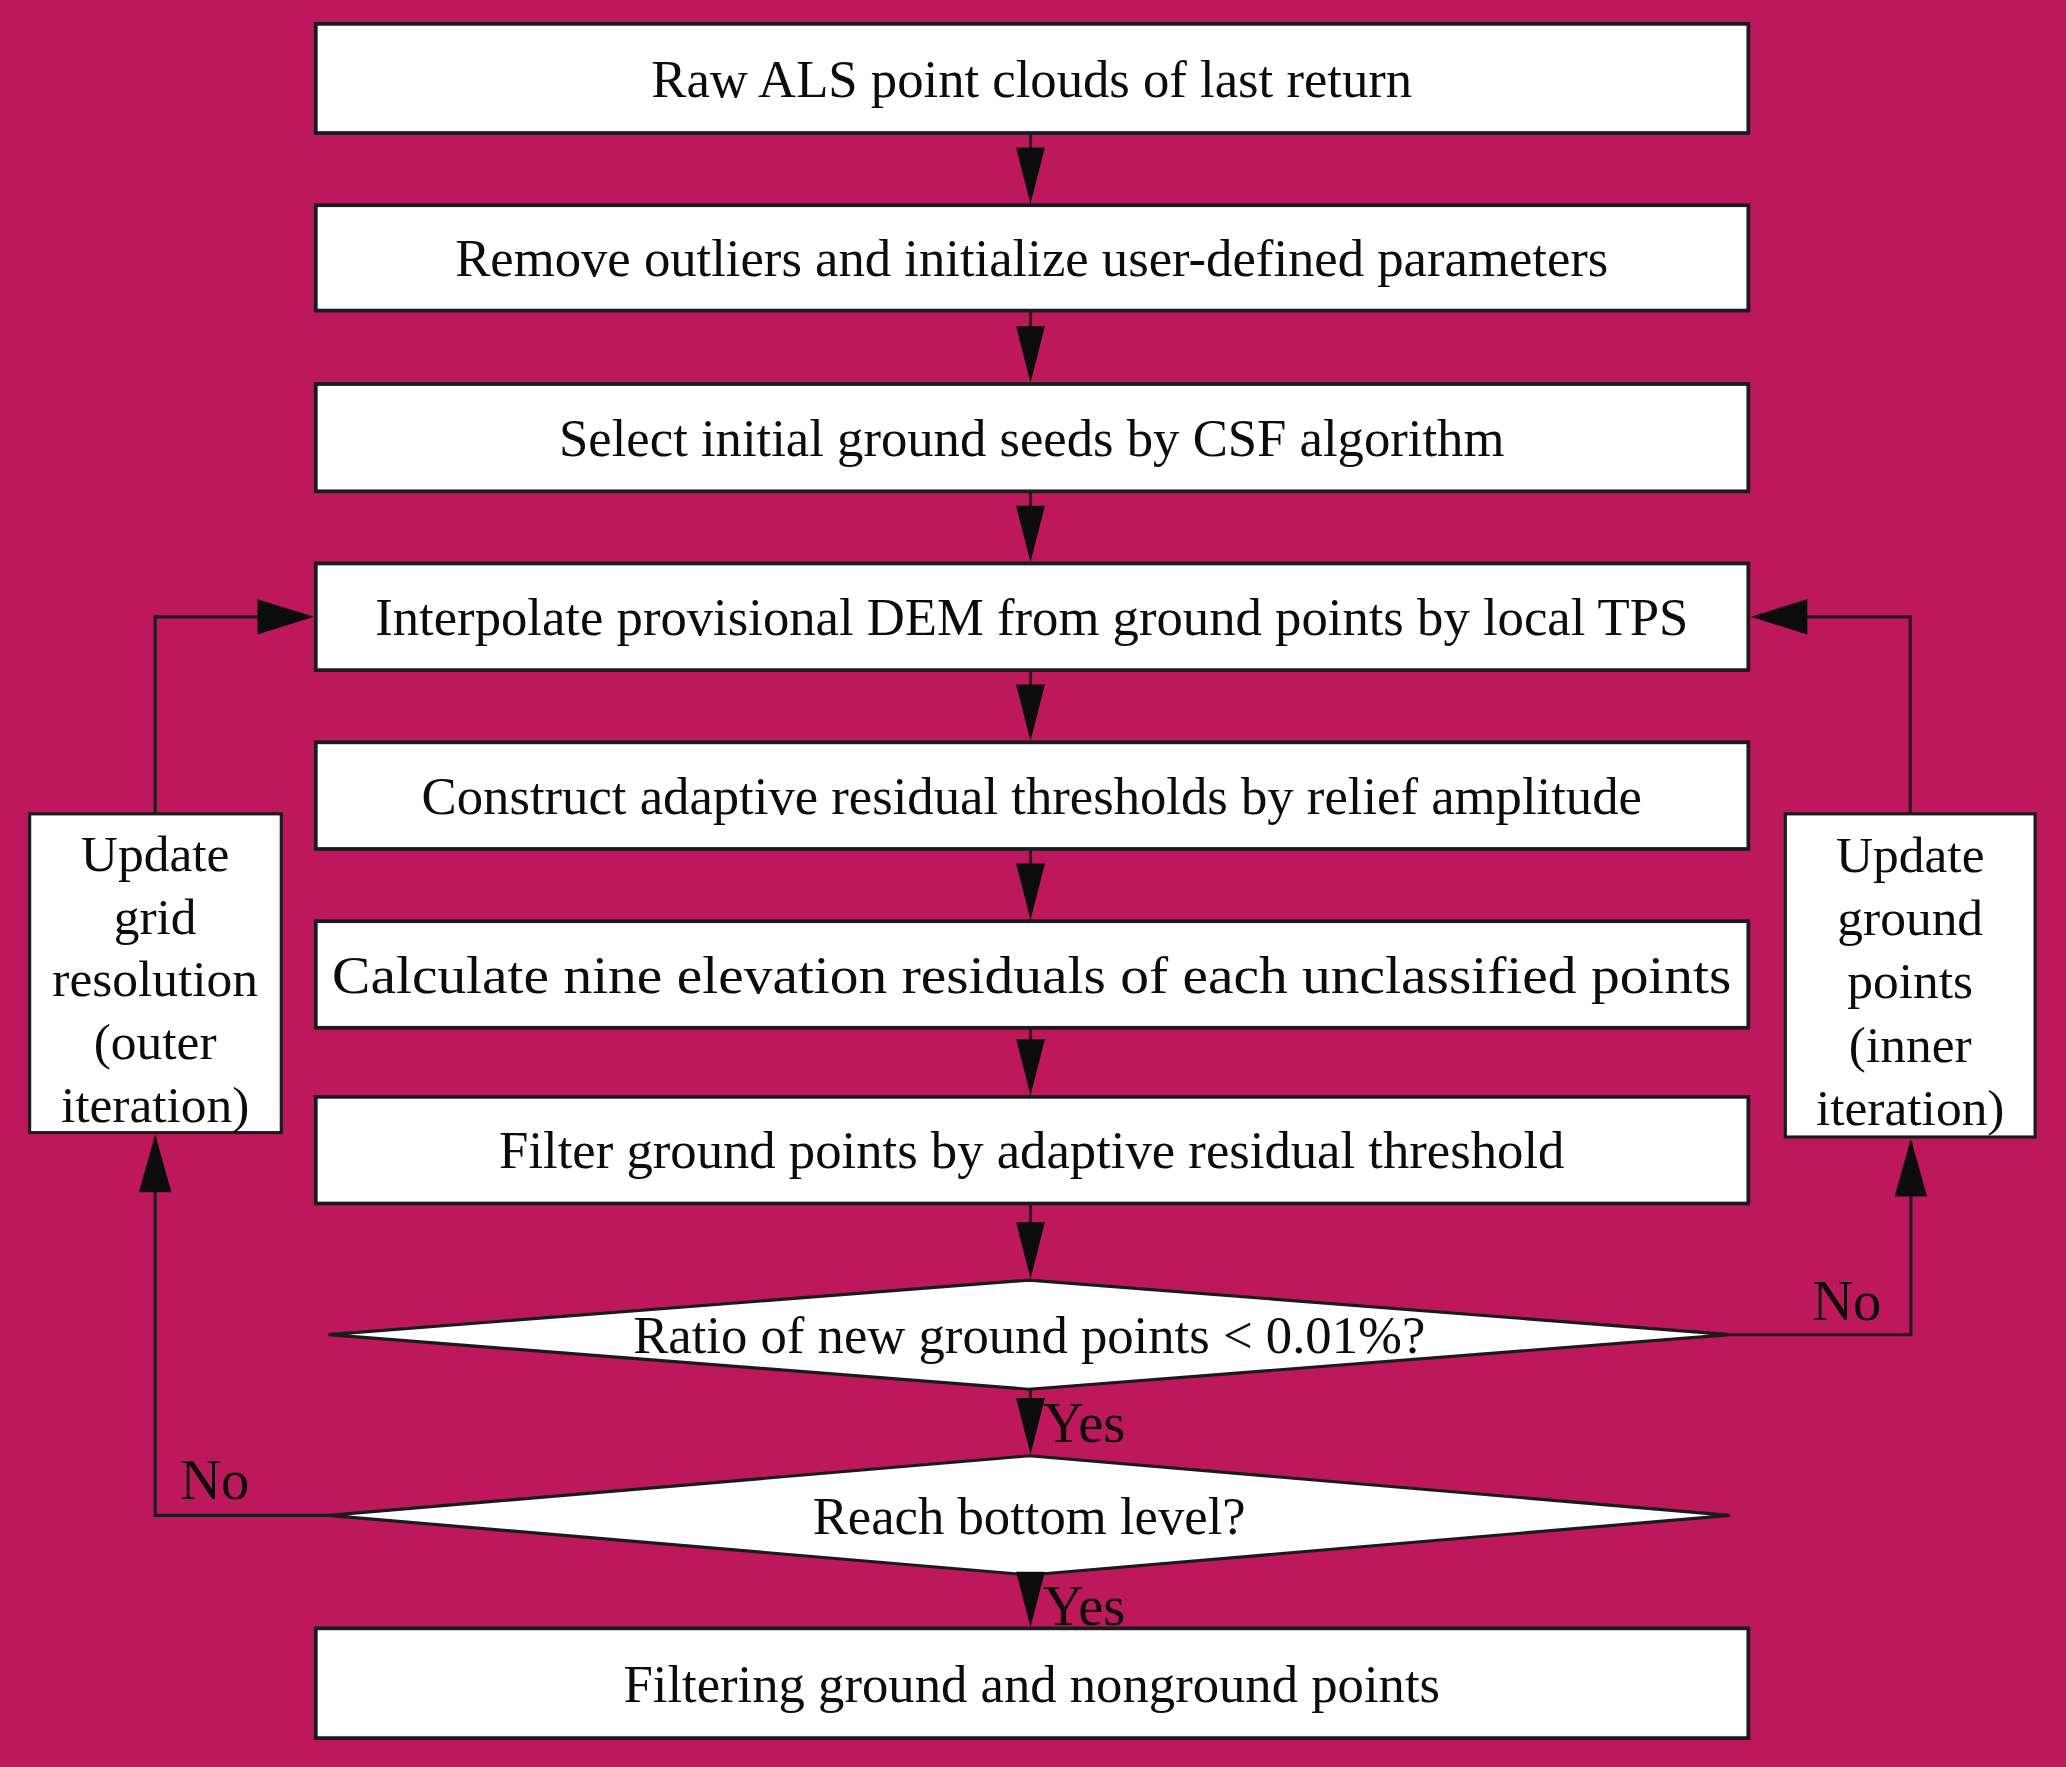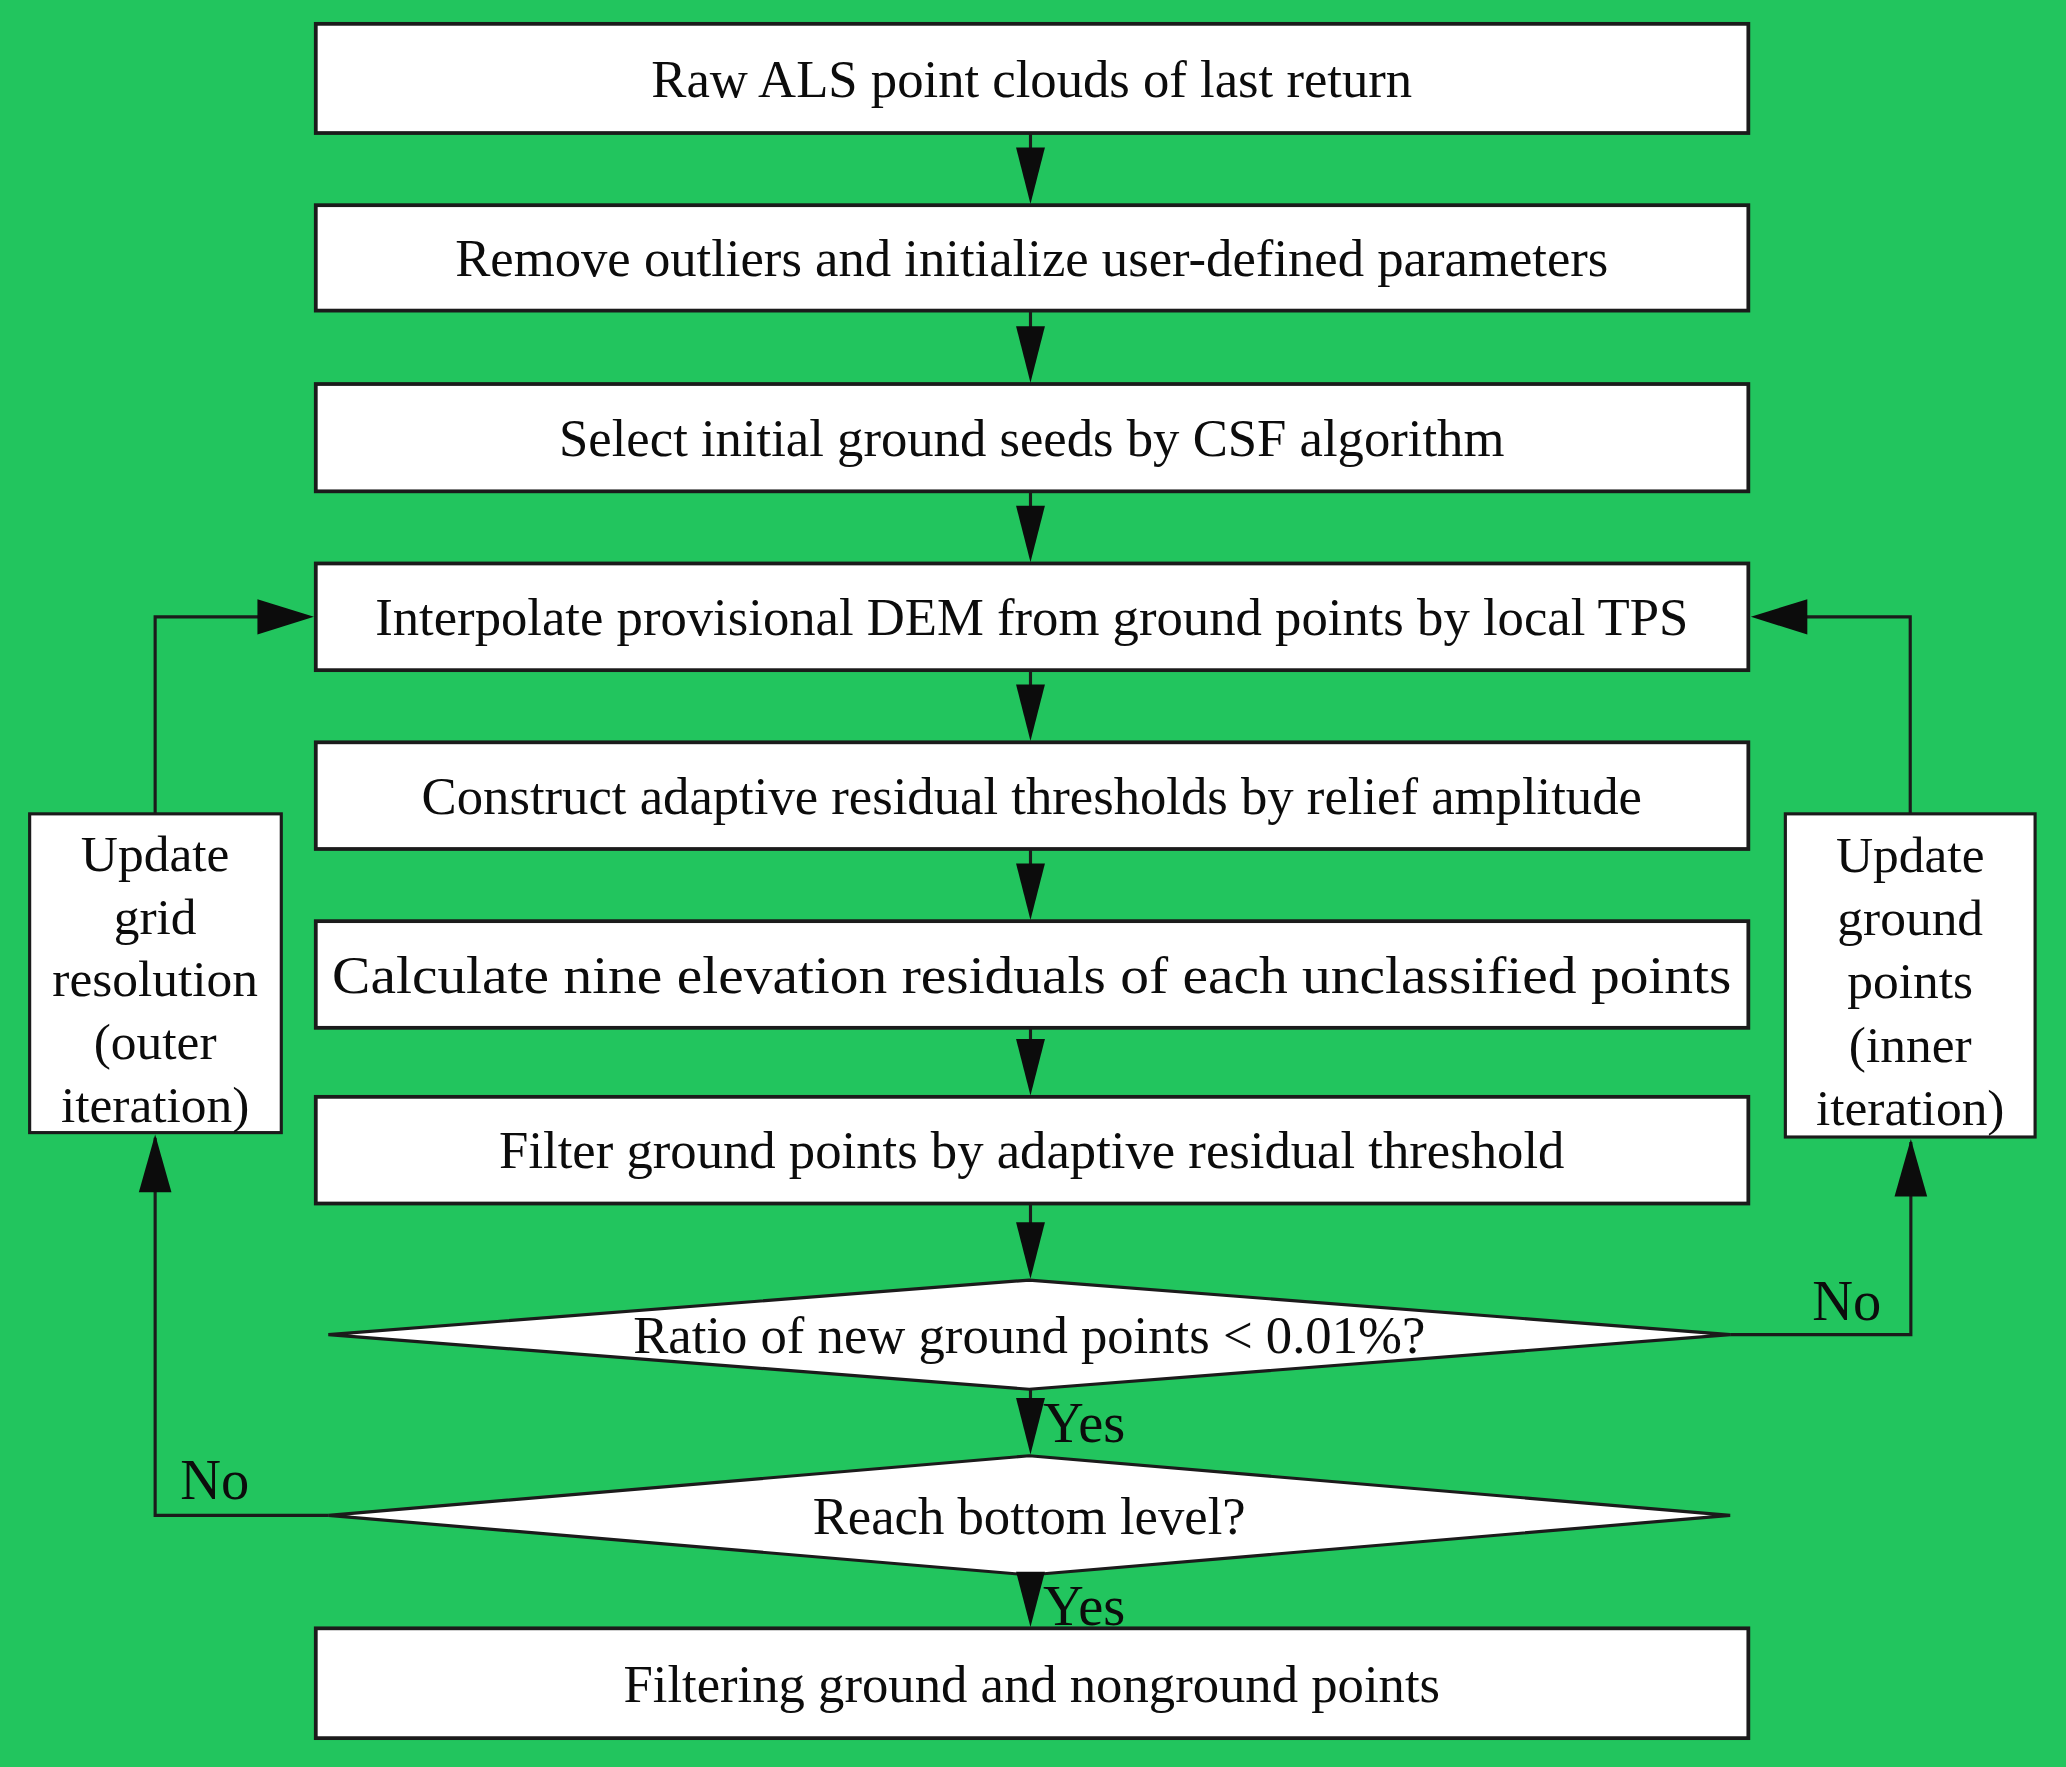--- a/index.html
+++ b/index.html
@@ -4,21 +4,21 @@
 <style>
   html, body {
     margin: 0;
     padding: 0;
     background: #ffffff;
   }
   .stage {
     width: 2066px;
     height: 1767px;
     position: relative;
-    background: #22c55e;
+    background: #be185d;
     font-family: "Liberation Serif", "DejaVu Serif", serif;
   }
   svg { display: block; }
   .node-rect {
     fill: #ffffff;
     stroke: #1b1b1b;
     stroke-width: 6;
   }
   .side-rect {
     fill: #ffffff;

